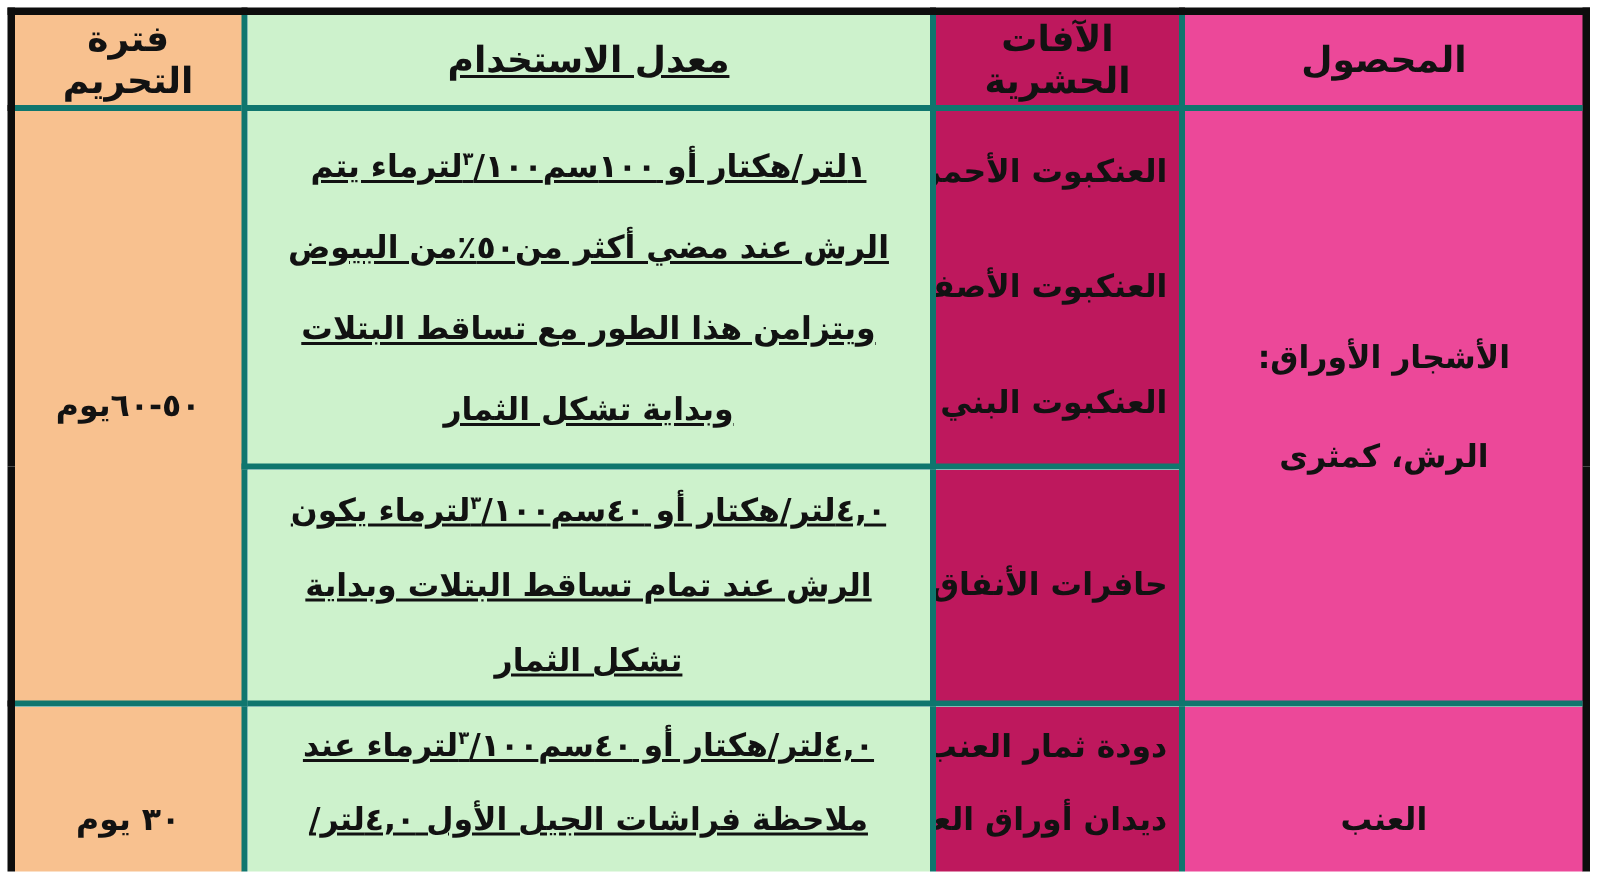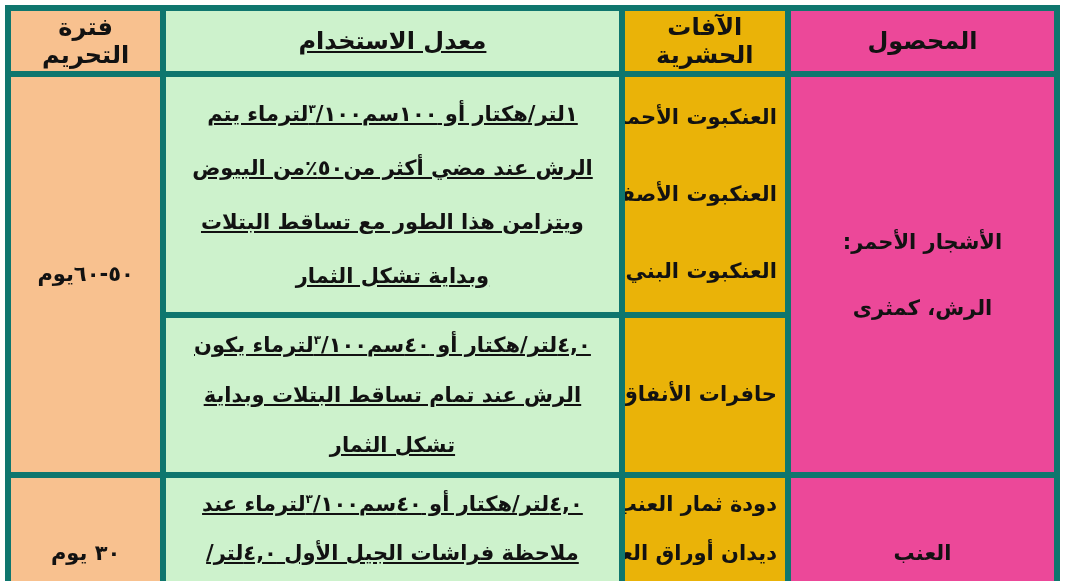--- a/index.html
+++ b/index.html
@@ -4,27 +4,27 @@
 <style>
   html,body{margin:0;padding:0;background:#ffffff;}
   body{width:1065px;height:581px;overflow:hidden;position:relative;
        font-family:"DejaVu Sans",sans-serif;}
   .frame{position:absolute;left:0;top:0;width:1065px;height:581px;
          box-sizing:border-box;padding:5px;}
   table.main{border-collapse:collapse;table-layout:fixed;
              width:1055px;height:571px;
              border:5px solid #0d0d0d;
              font-weight:bold;color:#121212;}
-  th,td{border:6px solid #0f766e;text-align:center;vertical-align:middle;
+  th,td{border:4px solid #0f766e;text-align:center;vertical-align:middle;
         padding:2px 8px;box-sizing:border-box;overflow:hidden;}
   th{font-size:24px;}
   td{font-size:21px;}
   
   .bg-crop{background:#ec4899;}
-  .bg-pest{background:#eab308;}
+  .bg-pest{background:#be185d;}
   .bg-rate{background:#cdf2cc;text-decoration:underline;}
   .bg-period{background:#f8c18f;}
   
   .lines-crop-a{line-height:66px;}
   .lines-pest-a{line-height:77px;}
   .lines-rate-4{line-height:54px;}
   .lines-rate-3{line-height:50px;}
   .lines-3{line-height:49px;}
   .single{line-height:1.4;}
   .tline{white-space:nowrap;text-align:center;}
@@ -45,21 +45,21 @@
     <tbody>
         <tr style="height:48px">
       <th class="bg-crop">المحصول</th>
       <th class="bg-pest">الآفات الحشرية</th>
       <th class="bg-rate">معدل الاستخدام</th>
       <th class="bg-period">فترة التحريم</th>
     </tr>
 
     <tr style="height:218px">
       <td rowspan="2" class="bg-crop lines-crop-a">
-            <div class="tline"><span>الأشجار الأحمر:</span></div>
+            <div class="tline"><span>الأشجار الأوراق:</span></div>
             <div class="tline"><span>الرش، كمثرى</span></div>
           </td>
       <td class="bg-pest lines-pest-a">
             <div class="tline"><span>العنكبوت الأحمر</span></div>
             <div class="tline"><span>العنكبوت الأصفر</span></div>
             <div class="tline"><span>العنكبوت البني</span></div>
           </td>
       <td class="bg-rate lines-rate-4">
             <div class="tline"><span>١لتر/هكتار أو ١٠٠سم</span><sup>٣</sup><span>/١٠٠لترماء يتم</span></div>
             <div class="tline"><span>الرش عند مضي أكثر من٥٠٪من البيوض</span></div>

